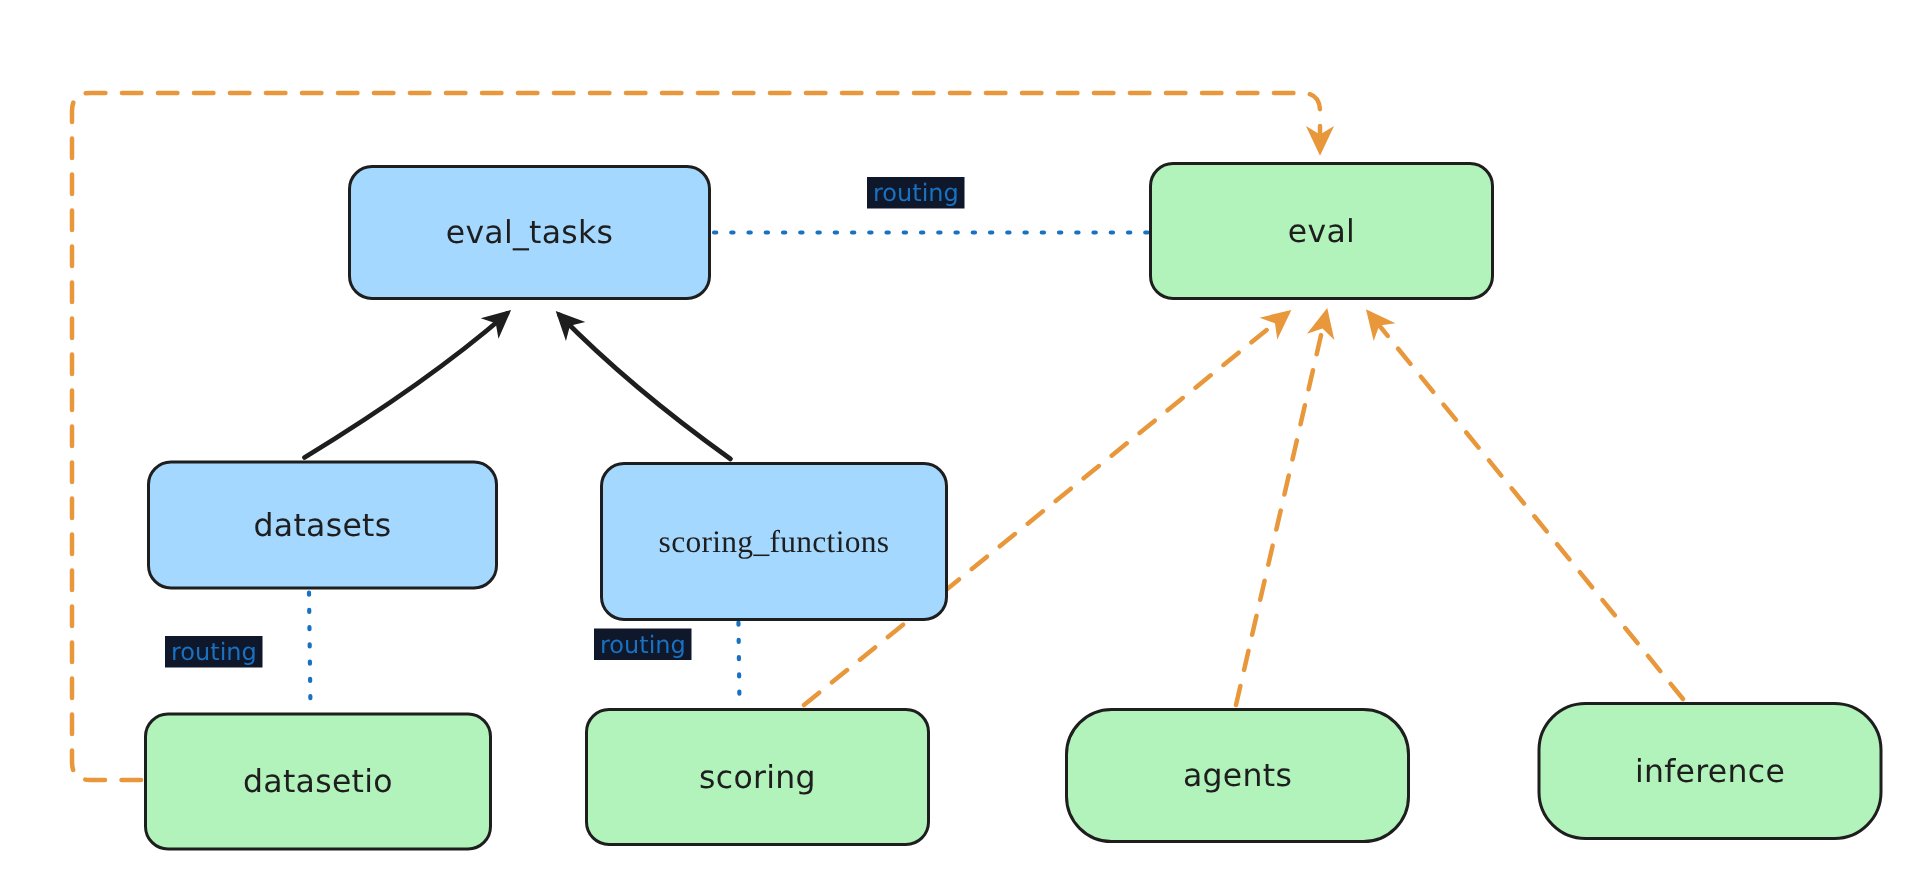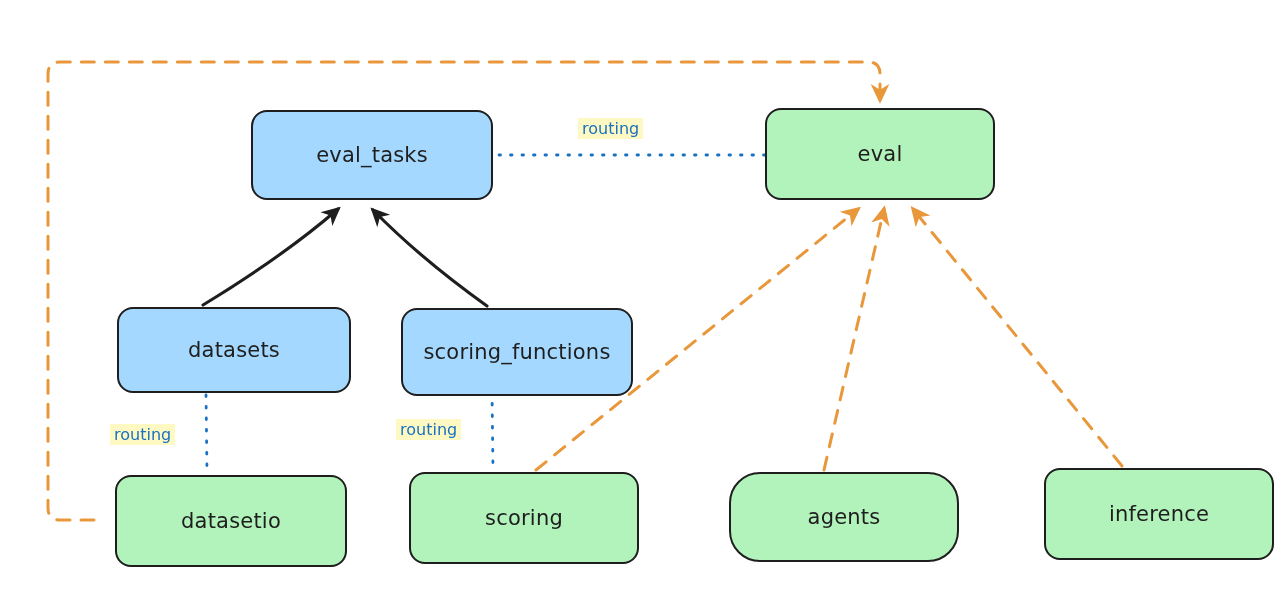--- a/index.html
+++ b/index.html
@@ -32,39 +32,38 @@
     border-radius: 16px;
     display: flex;
     align-items: center;
     justify-content: center;
     text-align: center;
     font-family: "DejaVu Sans", sans-serif;
     font-size: 21px;
     color: #1e1e1e;
     letter-spacing: 0.2px;
     z-index: 3;
-    margin-left: 19px;
   }
   .node.api {
     background: #a5d8ff;
   }
   .node.provider {
     background: #b2f2bb;
   }
   .node-label {
     display: block;
     line-height: 1;
     padding: 0 8px;
   }
   .edge-label {
     position: absolute;
     font-family: "DejaVu Sans", sans-serif;
     font-size: 16px;
     color: #1971c2;
-    background: #fef9c3;
+    background: #0f172a;
     padding: 1px 4px;
     white-space: nowrap;
     z-index: 4;
   }
 </style>
 </head>
 <body>
 
 <div id="canvas">
 
@@ -106,45 +105,45 @@
     </g>
     <g>
       <path d="M 1122 466 L 913 209" fill="none" stroke="#e8973a" stroke-width="3" stroke-linecap="round" stroke-dasharray="13 11" marker-end="url(#arrow-orange)"></path>
     </g>
   </svg>
 
   <div class="node api" style="left:232px; top:110px; width:242px; height:90px;">
     <span class="node-label">eval_tasks</span>
   </div>
 
-  <div class="node provider" style="left:746px; top:108px; width:230px; height:92px;">
+  <div class="node provider" style="left:766px; top:108px; width:230px; height:92px;">
     <span class="node-label">eval</span>
   </div>
 
   <div class="node api" style="left:98px; top:307px; width:234px; height:86px;text-align:right;">
     <span class="node-label">datasets</span>
   </div>
 
-  <div class="node api" style="left:382px; top:308px; width:232px; height:88px;">
+  <div class="node api" style="left:400px; top:308px; width:232px; height:106px;font-family:Liberation Serif, serif;">
     <span class="node-label">scoring_functions</span>
   </div>
 
   <div class="node provider" style="left:96px; top:475px; width:232px; height:92px;">
     <span class="node-label">datasetio</span>
   </div>
 
   <div class="node provider" style="left:390px; top:472px; width:230px; height:92px;">
     <span class="node-label">scoring</span>
   </div>
 
   <div class="node provider" style="left:710px; top:472px; width:230px; height:90px;border-radius:31px;">
     <span class="node-label">agents</span>
   </div>
 
-  <div class="node provider" style="left:1025px; top:468px; width:230px; height:92px;">
+  <div class="node provider" style="left:1025px; top:468px; width:230px; height:92px;border-radius:32px;">
     <span class="node-label">inference</span>
   </div>
 
   <div class="edge-label" style="left:578px; top:118px;">routing</div>
   <div class="edge-label" style="left:110px; top:424px;">routing</div>
   <div class="edge-label" style="left:396px; top:419px;">routing</div>
 
 </div>
 
 </body></html>

